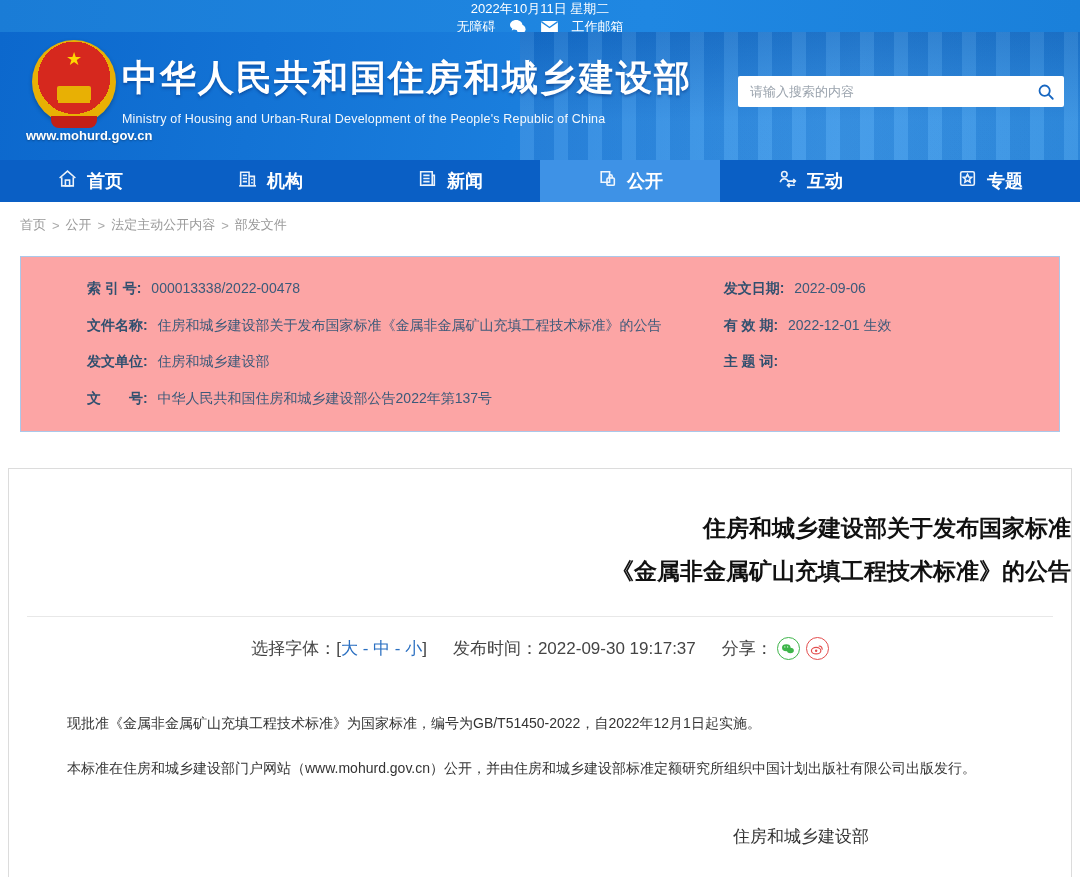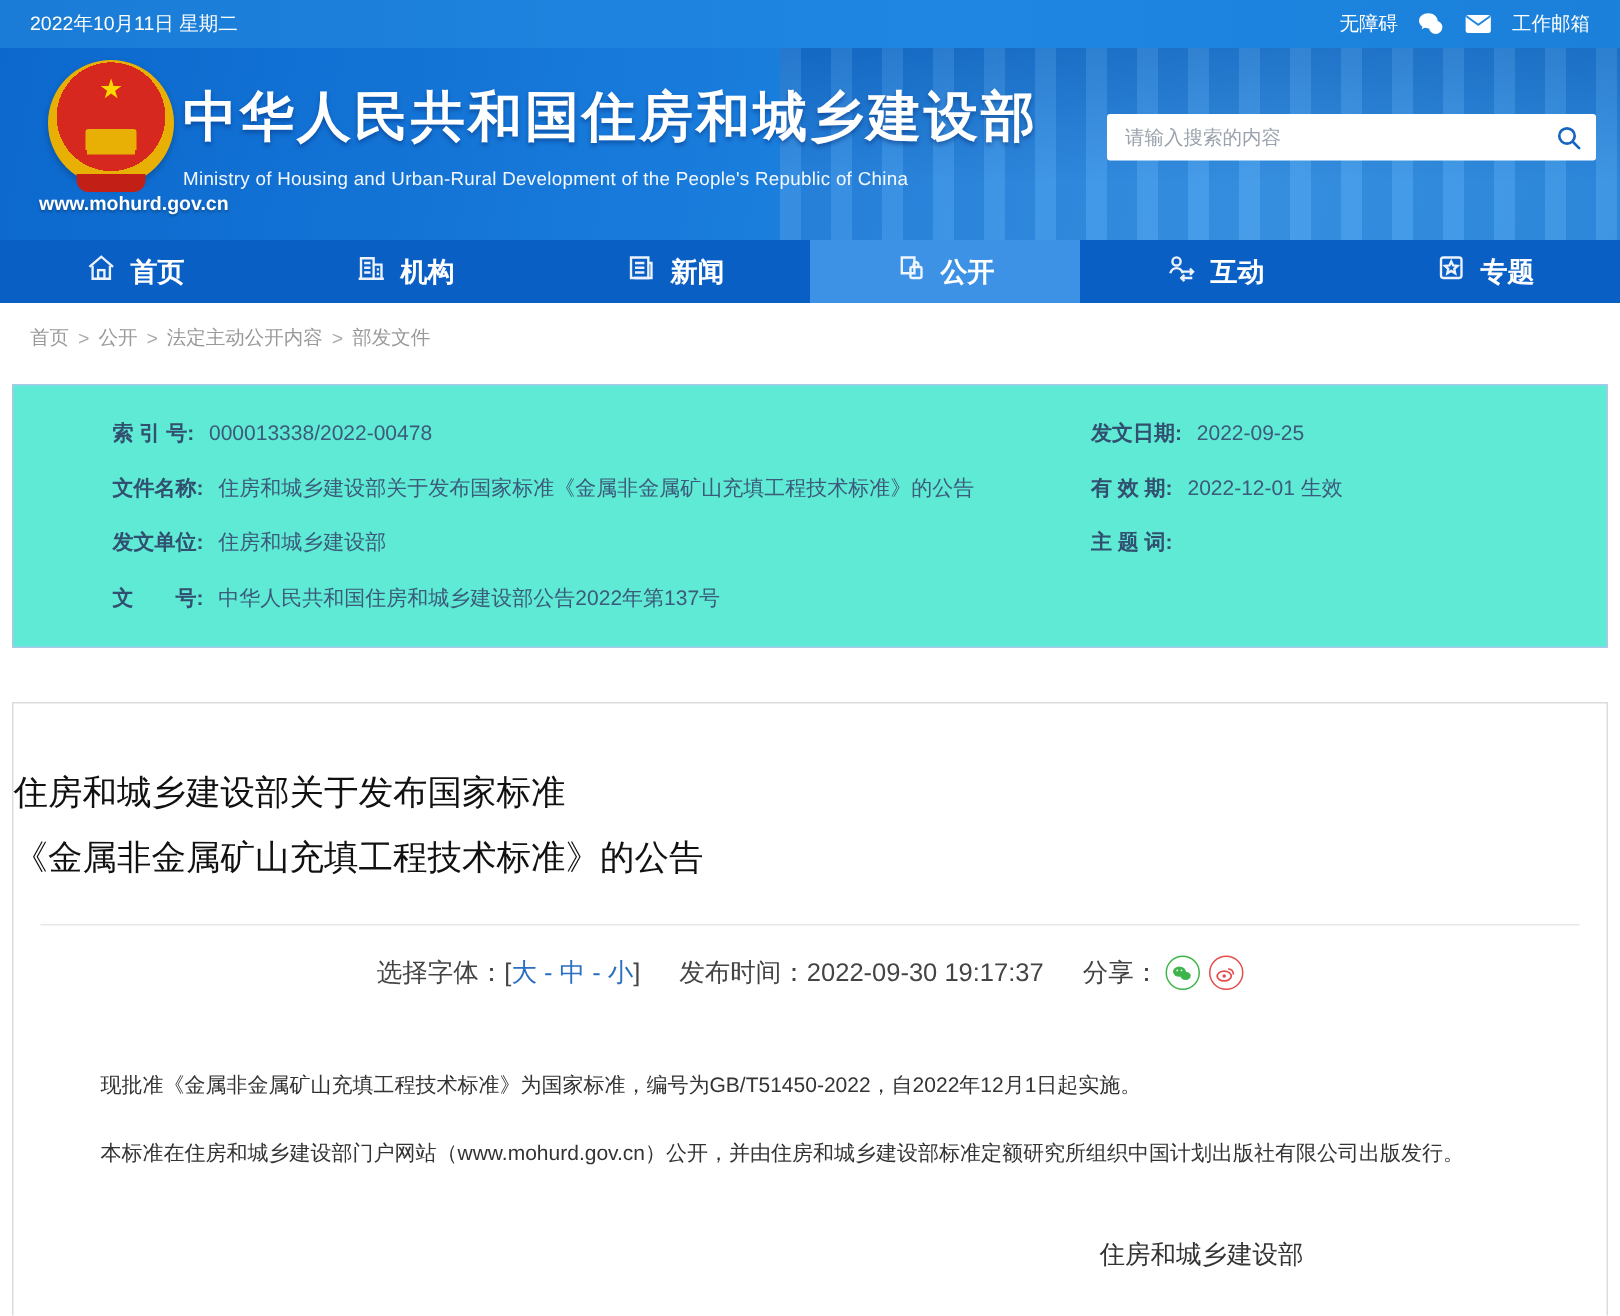--- a/index.html
+++ b/index.html
@@ -2,21 +2,21 @@
 <html><head>
 <meta charset="utf-8">
 <style>
   * { margin:0; padding:0; box-sizing:border-box; }
   html,body { width:1080px; height:877px; overflow:hidden; background:#fff;
     font-family:"Liberation Sans","DejaVu Sans",sans-serif; }
 
   
   .topbar { height:32px; background:linear-gradient(90deg,#1a7cd6,#1f87e2 60%,#1a80da);
     display:flex; align-items:center; justify-content:space-between; padding:0 20px;
-    color:#fff; font-size:13px; }
+    color:#fff; font-size:13px;flex-direction:column; }
   .topbar-right { display:flex; gap:13px; }
   .tb-ico { display:inline-flex; align-items:center; }
 
   
   .header { position:relative; height:128px;
     background:linear-gradient(100deg,#0c68cd 0%,#1a7edd 48%,#2e90e6 78%,#2387df 100%); }
   .header::after { content:""; position:absolute; right:0; top:0; width:560px; height:100%;
     background:
       repeating-linear-gradient(90deg, rgba(255,255,255,.07) 0 14px, rgba(0,40,120,.08) 14px 34px),
       linear-gradient(180deg, rgba(6,60,140,.25), rgba(255,255,255,.06) 70%);
@@ -53,32 +53,32 @@
   .nav-item.active { background:#3e92e6; }
   .nav-item svg { opacity:.92; }
 
   
   .breadcrumb { height:46px; display:flex; align-items:center; padding:0 20px;
     font-size:13px; color:#999; gap:6px; background:#fff; }
   .crumb { color:#999; }
   .crumb-sep { color:#aaa; }
 
   
-  .info-box { margin:8px 8px 0; border:1px solid #aac8ea; background:#5eead4;
+  .info-box { margin:8px 20px 0; border:1px solid #aac8ea; background:#fca5a5;
     display:flex; padding:22px 0 6px; }
   .info-col-left { width:65%; padding-left:66px; }
   .info-col-right { flex:1; padding-left:28px; }
   .info-row { margin-bottom:17px; font-size:14px; color:#3c5a7a; line-height:1.4; }
   .info-label { font-weight:bold; color:#31506f; margin-right:6px; white-space:pre; }
   .info-value { color:#3c5a7a; }
 
   
   .content-box { margin:36px 8px 0; border:1px solid #dcdcdc; background:#fff;
     padding-top:38px; min-height:560px; }
-  .article-title { text-align:left; font-size:23px; font-weight:normal; color:#111;
+  .article-title { text-align:right; font-size:23px; font-weight:bold; color:#111;
     line-height:1.85; }
   .title-divider { margin:24px 18px 0; border-top:1px solid #e8e8e8; }
   .meta-row { margin-top:20px; display:flex; align-items:center; justify-content:center;
     font-size:17px; color:#444; }
   .meta-label { color:#444; }
   .font-links { color:#2a6fc1; }
   .font-size-link { color:#2a6fc1; cursor:pointer; }
   .meta-gap { width:26px; }
   .share-icons { display:inline-flex; align-items:center; gap:6px; margin-left:4px; }
   .share-circle { width:23px; height:23px; border-radius:50%; display:flex;
@@ -216,21 +216,21 @@
       <span class="info-value">住房和城乡建设部</span>
     </div>
     <div class="info-row">
       <span class="info-label">文　　号:</span>
       <span class="info-value">中华人民共和国住房和城乡建设部公告2022年第137号</span>
     </div>
   </div>
   <div class="info-col-right">
     <div class="info-row">
       <span class="info-label">发文日期:</span>
-      <span class="info-value">2022-09-25</span>
+      <span class="info-value">2022-09-06</span>
     </div>
     <div class="info-row">
       <span class="info-label">有 效 期:</span>
       <span class="info-value">2022-12-01 生效</span>
     </div>
     <div class="info-row">
       <span class="info-label">主 题 词:</span>
       <span class="info-value"></span>
     </div>
   </div>

